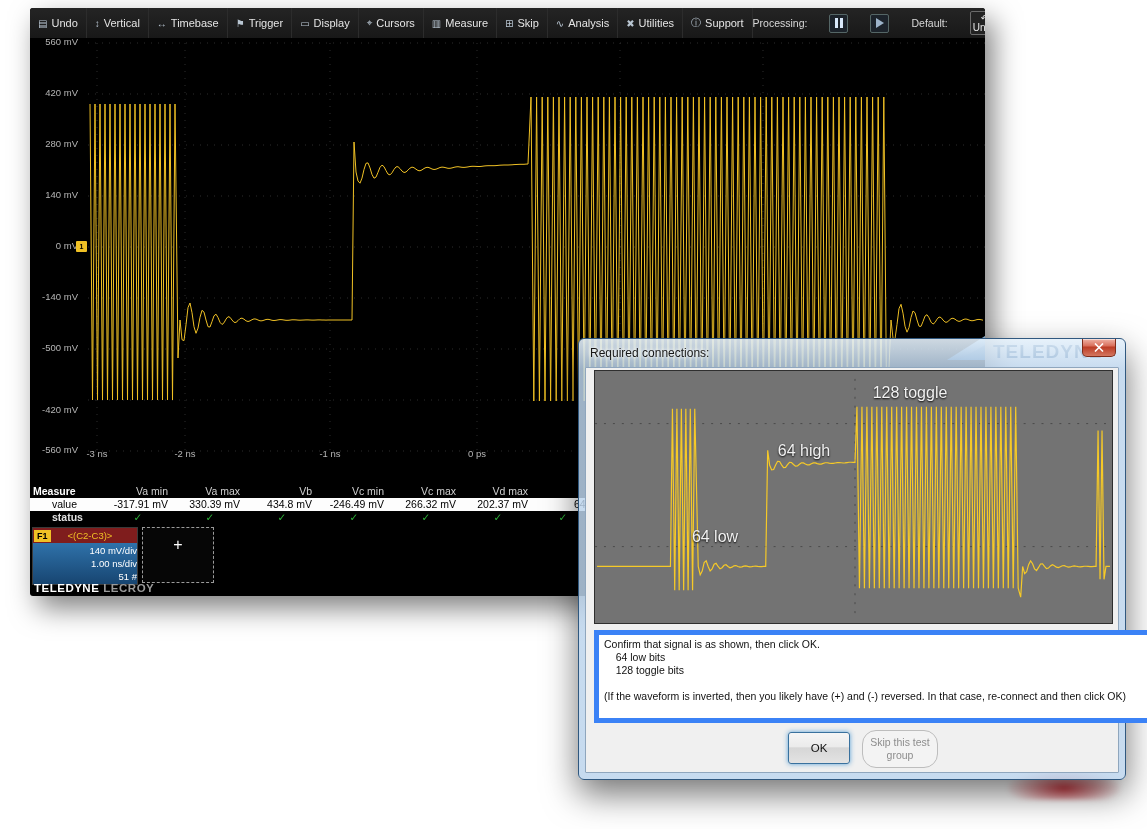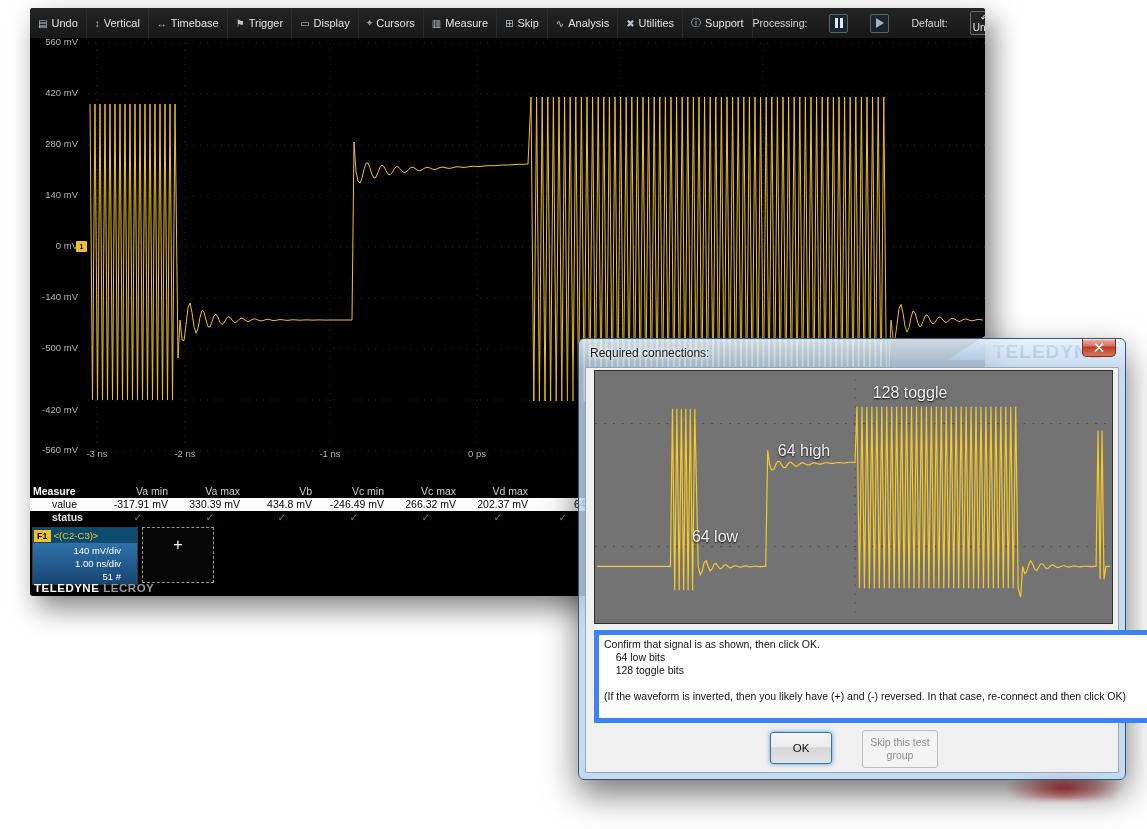--- a/index.html
+++ b/index.html
@@ -49,26 +49,26 @@
   .mval-bg{position:absolute;left:0;top:490px;width:955px;height:13px;background:#fdfdfd;}
   .mval{top:490px;color:#000;}
   .mval .rlabel{color:#000;text-align:center;}
   .mval .extra{text-align:left;padding-left:40px;}
   .mstat{top:503px;color:#e0e0e0;}
   .mstat .cell{text-align:center;color:#2fb33a;font-weight:bold;padding-right:0;}
 
   
   .trace-box{position:absolute;left:2px;top:519px;width:104px;height:56px;border:1px solid #3a3a3a;
     background:#0c0c0c;}
-  .tb-head{height:15px;display:flex;align-items:center;gap:3px;background:#0c4a6e;}
+  .tb-head{height:15px;display:flex;align-items:center;gap:17px;background:#7f1d1d;}
   .tb-badge{background:#f0c125;color:#000;font-size:9px;font-weight:bold;padding:0 3px;height:12px;
     line-height:12px;margin-left:1px;}
   .tb-src{color:#f0c125;font-size:9.5px;}
   .tb-body{height:41px;background:linear-gradient(#2f72aa,#174571);color:#fff;font-size:9.5px;
-    text-align:right;padding:2px 16px 0 0;display:flex;flex-direction:column;justify-content:space-between;
+    text-align:right;padding:2px 0 0 0;display:flex;flex-direction:column;justify-content:space-between;
     box-sizing:border-box;padding-bottom:2px;}
   .add-box{position:absolute;left:112px;top:519px;width:72px;height:56px;border:1px dashed #9a9a9a;
     box-sizing:border-box;color:#fff;font-size:16px;text-align:center;line-height:34px;background:#060606;}
   .brand{position:absolute;left:4px;top:574px;font-size:11.5px;letter-spacing:.5px;}
   .brand .b1{color:#fff;font-weight:bold;}
   .brand .b2{color:#9a9a9a;font-weight:bold;margin-left:4px;}
 
   
   .bg-logo{position:absolute;left:945px;top:332px;z-index:2;}
   .bg-logo text{font-family:"Liberation Sans","DejaVu Sans",sans-serif;}
@@ -104,25 +104,25 @@
   .sb-btn{position:absolute;left:0;right:0;height:16px;background:linear-gradient(#fdfdfd,#d9d9d9);
     border:1px solid #b5b5b5;display:flex;align-items:center;justify-content:center;box-sizing:border-box;}
   .sb-up{top:0;}
   .sb-down{bottom:0;}
   .arr-up{width:0;height:0;border-left:4px solid transparent;border-right:4px solid transparent;
     border-bottom:5px solid #5e6a72;}
   .arr-down{width:0;height:0;border-left:4px solid transparent;border-right:4px solid transparent;
     border-top:5px solid #5e6a72;}
   .sb-thumb{position:absolute;left:1px;right:1px;top:17px;height:26px;background:#cdd3d8;
     border:1px solid #a3adb5;border-radius:2px;}
-  .btn-ok{position:absolute;left:184px;top:364px;width:62px;height:32px;font-size:11.5px;color:#111;
+  .btn-ok{position:absolute;left:202px;top:364px;width:62px;height:32px;font-size:11.5px;color:#111;
     background:linear-gradient(#f5f5f5,#ebebeb 45%,#d6d6d6 50%,#e3e3e3);
     border:1px solid #39719e;border-radius:3px;box-shadow:0 0 5px rgba(70,150,210,.9);}
   .btn-skip{position:absolute;left:276px;top:362px;width:76px;height:38px;font-size:10.5px;color:#8d8d8d;
-    background:#f3f3f3;border:1px solid #bdbdbd;border-radius:3px;line-height:1.2;padding:2px 4px;}
+    background:#f3f3f3;border:1px solid #bdbdbd;border-radius:14px;line-height:1.2;padding:2px 4px;}
 </style>
 </head>
 <body>
 
 <div class="page">
 
   <div class="scope-window">
     <div class="menu-bar">
       <div class="menu-items" id="menu-items">
           <div class="menu-item">

